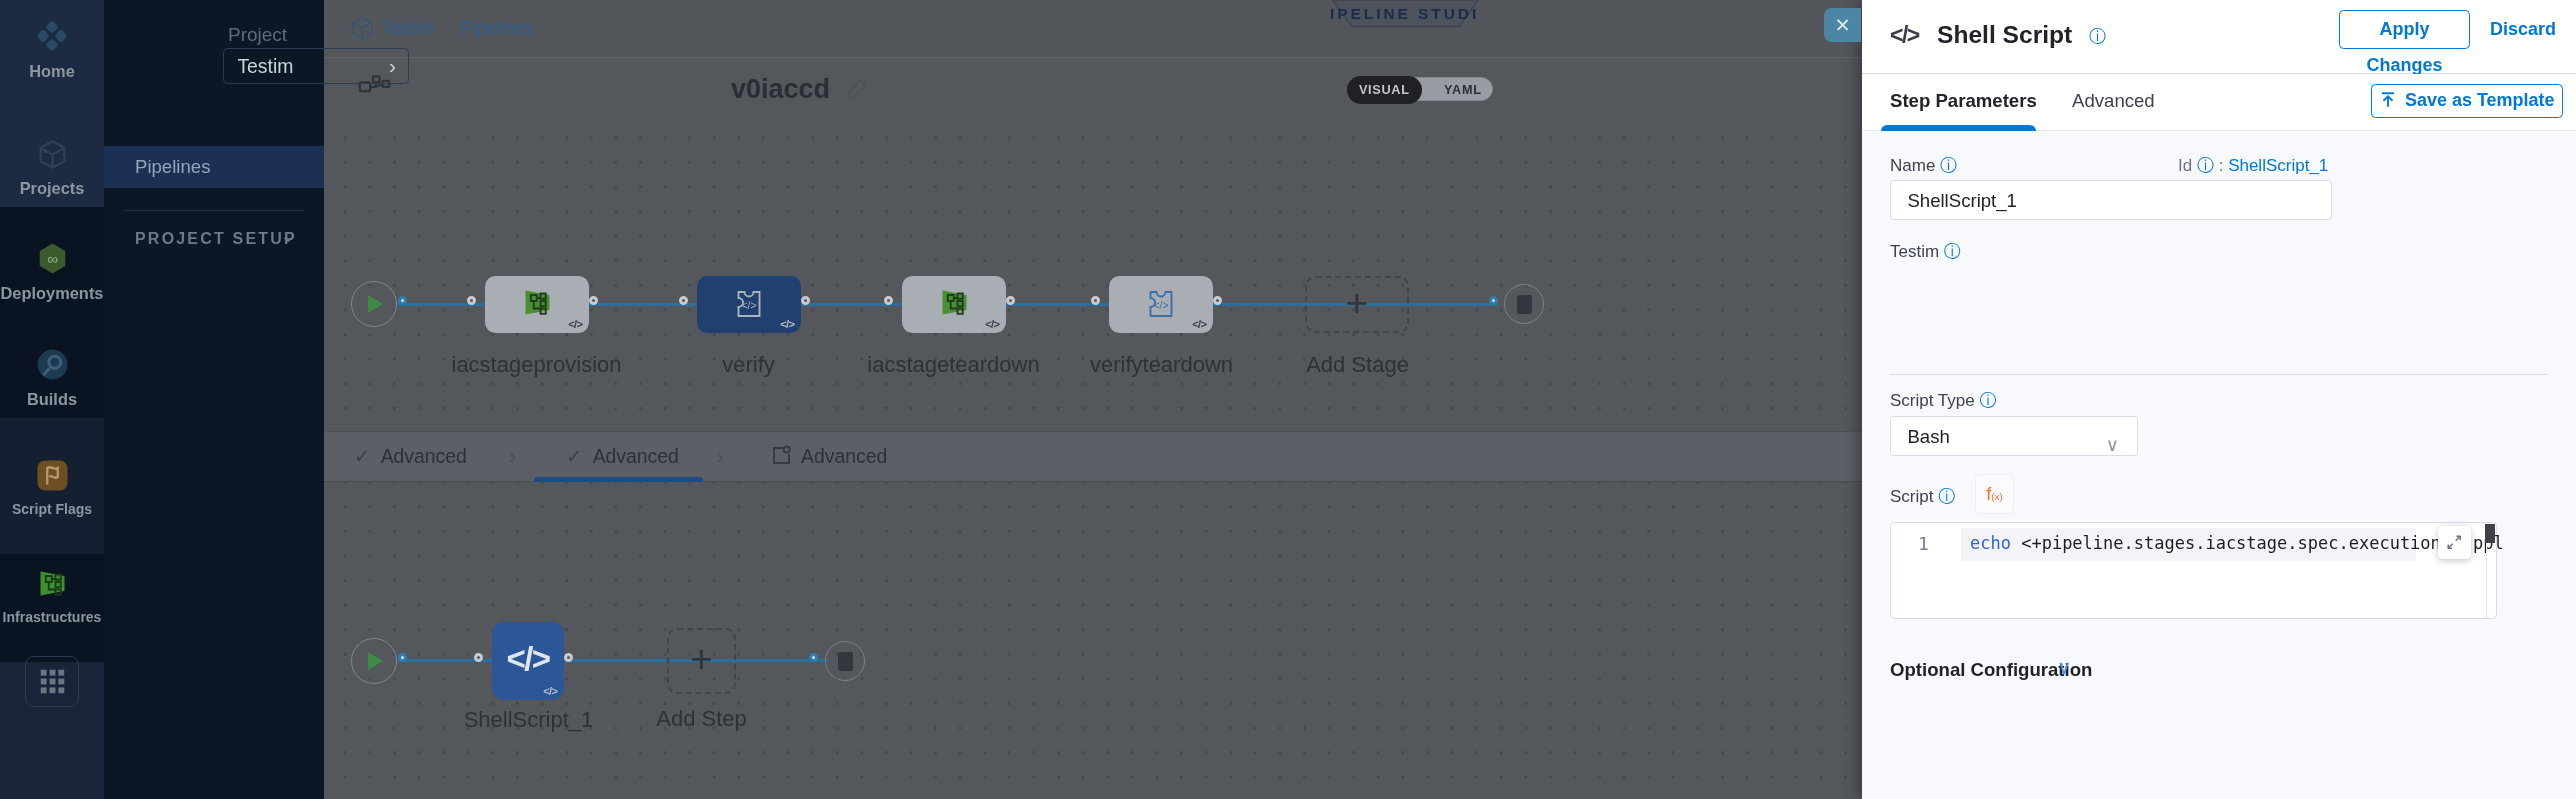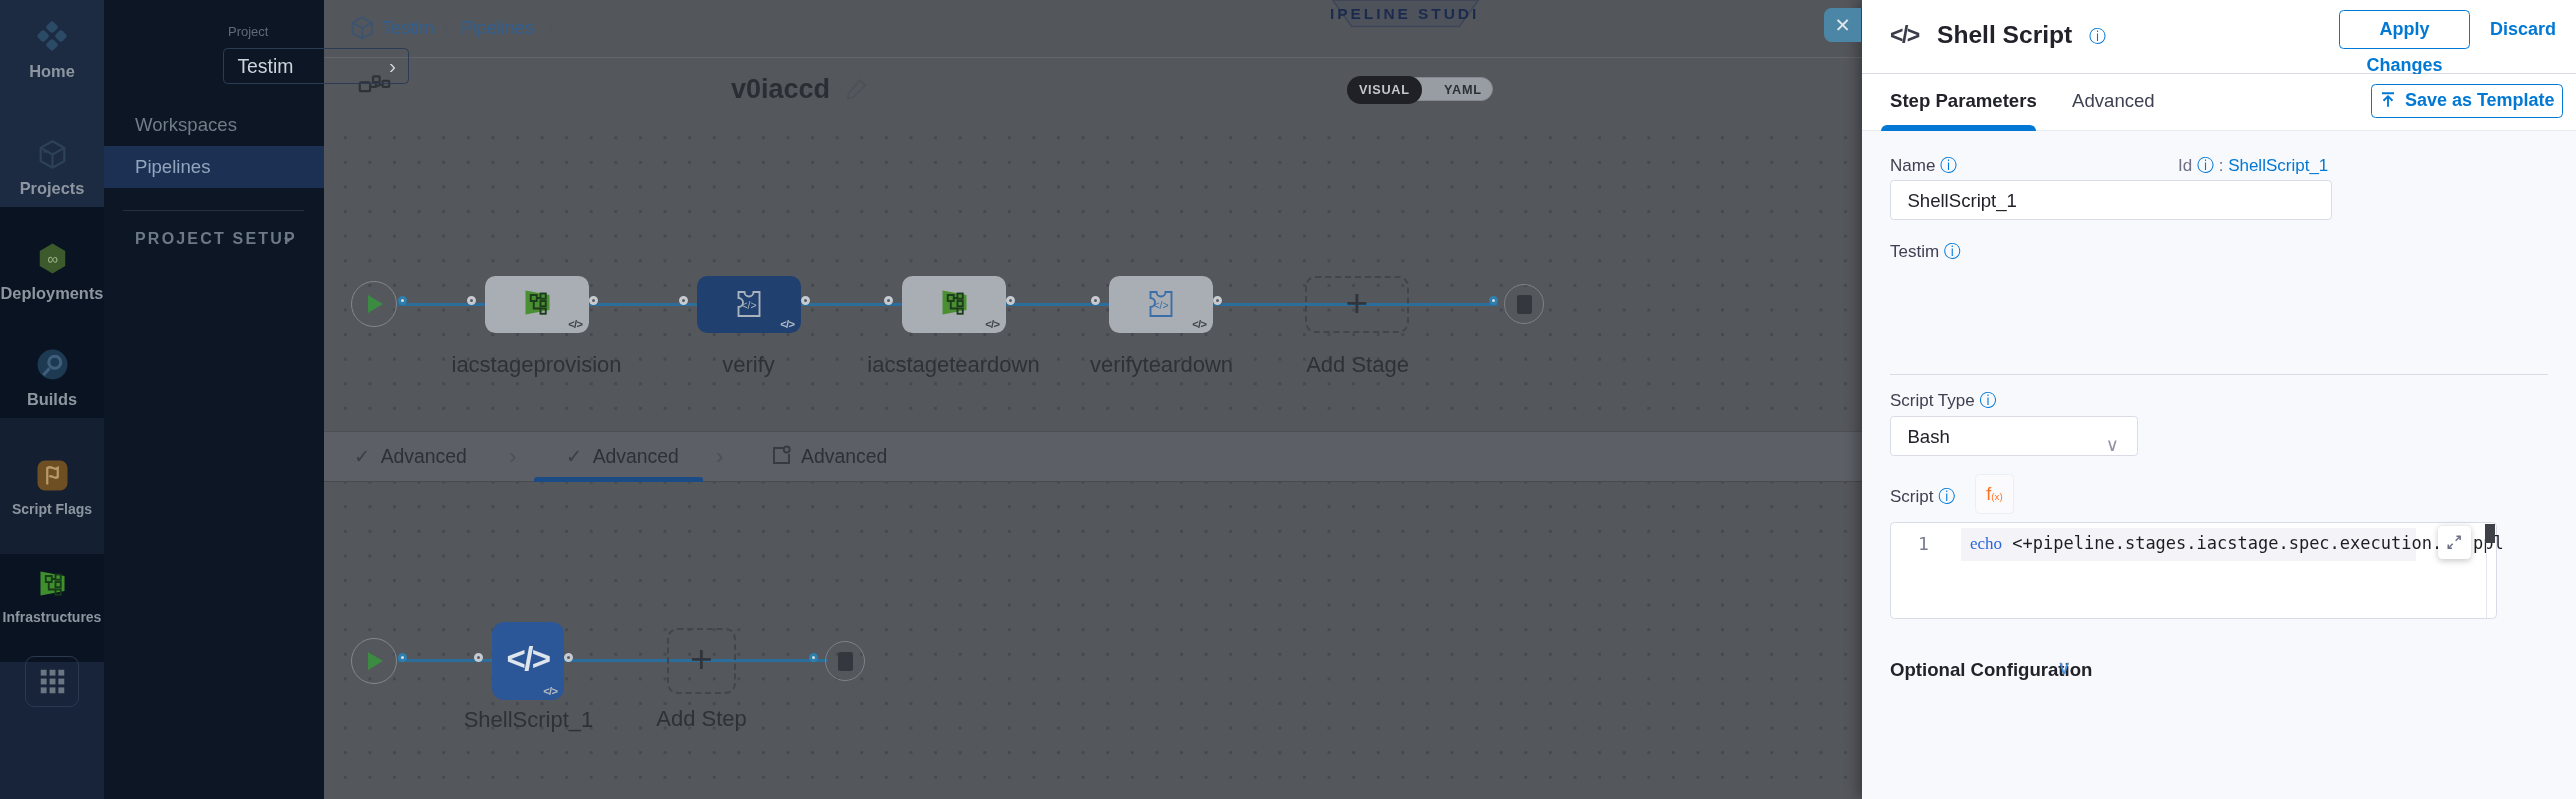--- a/index.html
+++ b/index.html
@@ -13,21 +13,21 @@
   .hl-a { top:0; height:207px; background:#1c2b41; }
   .hl-b { top:418px; height:136px; background:#141f31; }
   .hl-c { top:662px; height:137px; background:#17243a; }
   .mod-item { position:absolute; left:0; width:104px; text-align:center; }
   .mod-label { display:block; margin-top:6px; color:#8d96a0; font-size:16.4px; font-weight:bold; }
   .mod-label.sm { font-size:14px; }
   .mod-ic { display:inline-block; }
 
   
   #project-nav { left:104px; top:0; width:220px; height:799px; background:#0d1624; z-index:5; }
-  .pn-label { position:absolute; left:124px; top:24px; font-size:13px; color:#5f6b79; }
+  .pn-label { position:absolute; left:124px; top:24px; font-size:19px; color:#5f6b79; }
   .pn-select { position:absolute; left:119px; top:48px; width:186px; height:36px; border:0.7px solid #2c3c55; border-radius:4.5px; color:#ccd4dc; font-size:19.4px; line-height:34px; padding:0 13.4px; }
   .pn-select .chev { position:absolute; right:12px; top:0; font-size:21px; color:#ccd4dc; }
   .pn-item { position:absolute; left:0; width:220px; font-size:18.6px; color:#707c88; padding-left:31px; line-height:42px; }
   .pn-item.active { background:#1c3054; color:#93a5bd; }
   .pn-divider { position:absolute; left:19.4px; top:210px; width:181px; height:0.7px; background:#242e3d; }
   .pn-section { position:absolute; left:31px; top:230px; font-size:16px; letter-spacing:2.2px; color:#6d7987; font-weight:bold; }
   .pn-section-chev { position:absolute; left:176px; top:224px; font-size:19.4px; color:#6d7987; }
 
   
   #canvas { left:324px; top:0; width:1538px; height:799px; background:#54575c; }
@@ -92,21 +92,21 @@
   .id-line .id-val { color:#0278d5; }
   .pin-seg { position:absolute; left:215px; top:0; width:33px; height:39px; background:#f3f3fa; border-left:0.7px solid #d9dbe7; border-radius:0 3.7px 3.7px 0; }
   .divider { position:absolute; left:28px; top:374px; width:658px; height:0.7px; background:#d9dbe7; }
   .sel-chev { position:absolute; right:18px; top:9px; font-size:18px; color:#9293a5; }
   .fx-btn { position:absolute; left:113px; top:474px; width:39px; height:40px; background:#fbfbfe; border:0.7px solid #eceef5; border-radius:4.5px; text-align:center; color:#ff7020; font-size:18px; line-height:39px; }
   .fx-sub { font-size:9.7px; }
   .editor { position:absolute; left:28px; top:522px; width:607px; height:97px; background:#fff; border:0.7px solid #d9dbe7; border-radius:4.5px; }
   .cur-line { position:absolute; left:70px; top:4.5px; width:455px; height:33px; background:#f4f4f8; }
   .ln-num { position:absolute; left:27px; top:10.4px; font-family:"DejaVu Sans Mono",monospace; font-size:18px; color:#7a7d91; }
   .code-line { position:absolute; left:79px; top:9.7px; width:468px; overflow:hidden; white-space:nowrap; font-family:"DejaVu Sans Mono",monospace; font-size:17px; color:#1d1d26; }
-  .kw { color:#2b66d9;font-family:Liberation Serif, serif; }
+  .kw { color:#2b66d9; }
   .code-tail { position:absolute; left:582px; top:9.7px; font-family:"DejaVu Sans Mono",monospace; font-size:17px; color:#1d1d26; }
   .expand-btn { position:absolute; left:547px; top:3px; width:33px; height:33px; background:#fff; border-radius:4.5px; box-shadow:0 1.5px 6px rgba(0,0,0,0.22); }
   .ed-track { position:absolute; right:9px; top:0.7px; width:0.7px; height:94px; background:#e5e5ee; }
   .ed-thumb { position:absolute; right:1.5px; top:0.7px; width:9.7px; height:19.4px; background:#404049; }
   .opt-cfg { position:absolute; left:28px; top:659px; font-size:18.6px; font-weight:bold; color:#22222a; }
   .opt-chev { position:absolute; left:195px; top:656px; font-size:19.4px; color:#4a90e2; }
   svg { display:block; }
 </style>
 </head>
 <body>
@@ -204,21 +204,20 @@
     </span>
   </div>
 </div>
 
 <div id="project-nav" class="abs">
   <div class="pn-label">Project</div>
   <div class="pn-select">
     <span>Testim</span>
     <span class="chev">›</span>
   </div>
-  <div class="pn-item" style="top:104px">Workspaces</div>
   <div class="pn-item active" style="top:146px">Pipelines</div>
   <div class="pn-divider"></div>
   <div class="pn-section">PROJECT SETUP</div>
   <div class="pn-section-chev">⌄</div>
 </div>
 
 <div id="canvas" class="abs"></div>
 <div id="canvas-dots" class="abs"></div>
 
 <div id="topbar1" class="abs">

